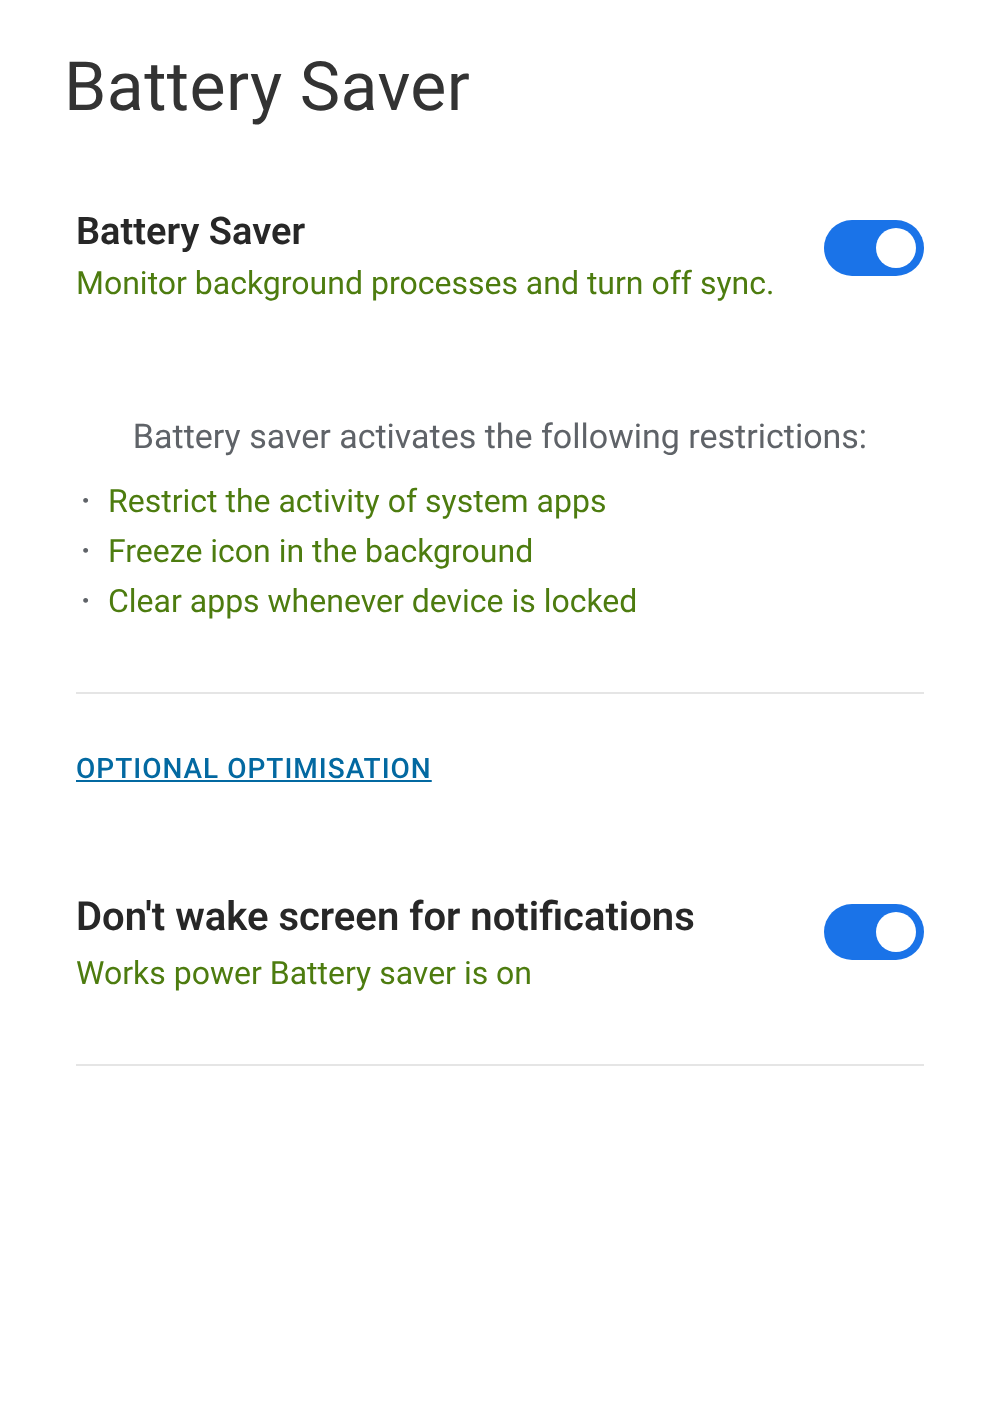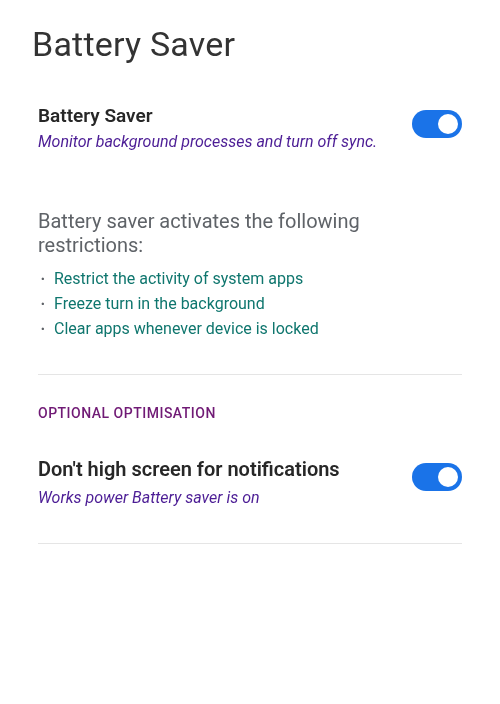--- a/index.html
+++ b/index.html
@@ -35,23 +35,22 @@
       flex: 1;
     }
     .setting-title {
       font-size: 19px;
       font-weight: 600;
       color: #272727;
       margin-bottom: 4px;
     }
     .setting-desc {
       font-size: 16px;
-      color: #4c1d95;
+      color: #4d7c0f;
       line-height: 1.35;
-      font-style: italic;
     }
     .toggle {
       width: 50px;
       height: 28px;
       background: #1a73e8;
       border-radius: 14px;
       position: relative;
       flex-shrink: 0;
       margin-top: 6px;
       cursor: pointer;
@@ -59,31 +58,32 @@
     .toggle-knob {
       position: absolute;
       width: 20px;
       height: 20px;
       background: #ffffff;
       border-radius: 50%;
       top: 4px;
       right: 4px;
     }
     .restrictions-intro {
-      font-size: 20px;
+      font-size: 17px;
       color: #5f6368;
       margin-top: 56px;
       margin-bottom: 10px;
+      text-align: center;
     }
     .bullet-list {
       list-style: none;
     }
     .bullet-list li {
       font-size: 16px;
-      color: #0f766e;
+      color: #4d7c0f;
       line-height: 1.45;
       padding-left: 16px;
       position: relative;
       margin-bottom: 2px;
     }
     .bullet-list li::before {
       content: "·";
       position: absolute;
       left: 2px;
       top: -3px;
@@ -92,22 +92,23 @@
     }
     .divider {
       height: 1px;
       background: #e5e5e5;
       margin: 34px 0 30px 0;
     }
     .section-header {
       font-size: 14px;
       font-weight: 500;
       letter-spacing: 0.5px;
-      color: #701a75;
-      margin-bottom: 36px;
+      color: #0369a1;
+      margin-bottom: 53px;
+      text-decoration: underline;
     }
     .setting-title-large {
       font-size: 20px;
       font-weight: 600;
       color: #272727;
       margin-bottom: 6px;
       line-height: 1.2;
     }
   </style>
 </head>
@@ -123,31 +124,31 @@
       <div class="setting-desc">Monitor background processes and turn off sync.</div>
     </div>
     <div class="toggle">
       <div class="toggle-knob"></div>
     </div>
   </div>
 
   <div class="restrictions-intro">Battery saver activates the following restrictions:</div>
   <ul class="bullet-list">
     <li>Restrict the activity of system apps</li>
-    <li>Freeze turn in the background</li>
+    <li>Freeze icon in the background</li>
     <li>Clear apps whenever device is locked</li>
   </ul>
 
   <div class="divider"></div>
 
   <div class="section-header">OPTIONAL OPTIMISATION</div>
 
   <div class="setting-row">
     <div class="setting-text">
-      <div class="setting-title-large">Don't high screen for notifications</div>
+      <div class="setting-title-large">Don't wake screen for notifications</div>
       <div class="setting-desc">Works power Battery saver is on</div>
     </div>
     <div class="toggle">
       <div class="toggle-knob"></div>
     </div>
   </div>
 
   <div class="divider"></div>
 
 </div>

